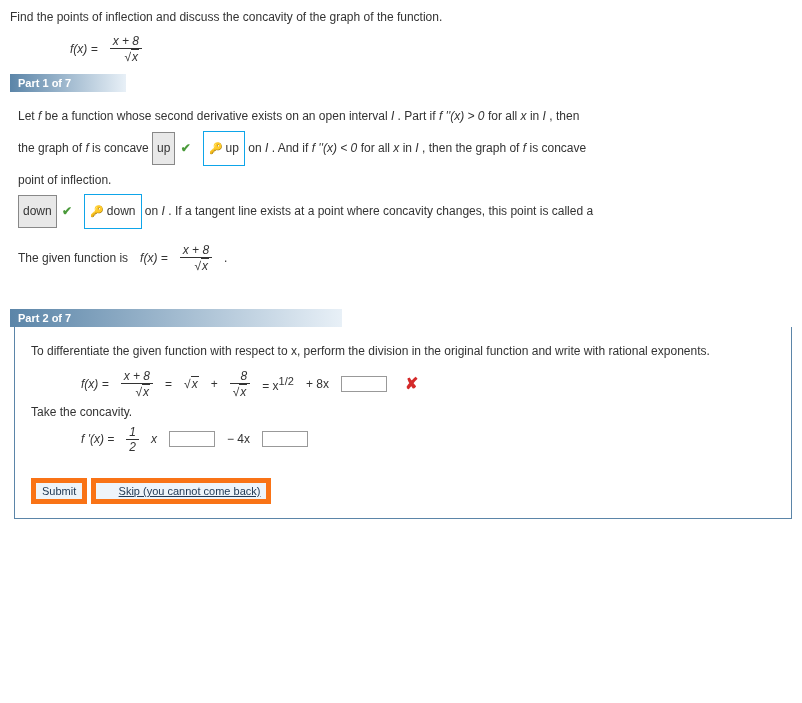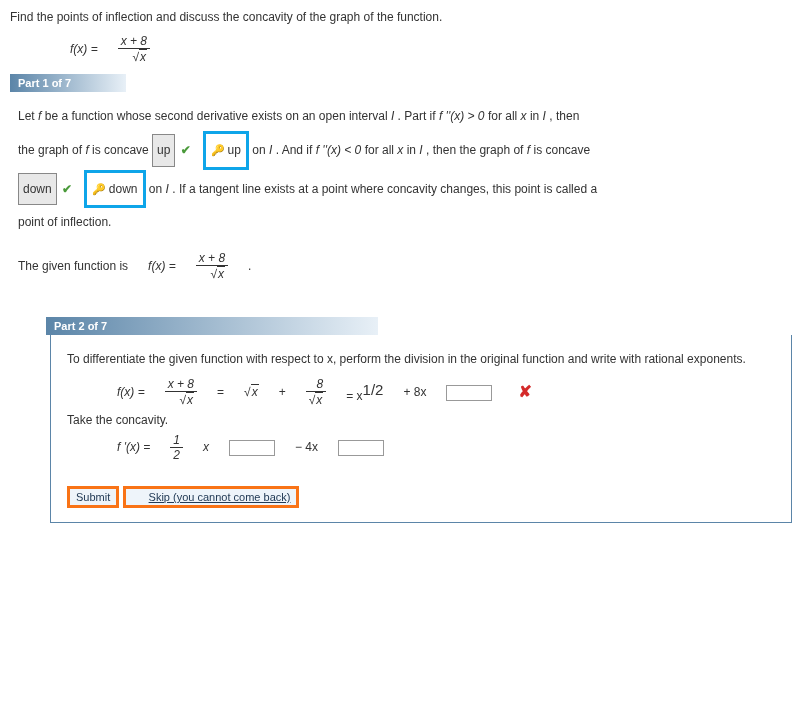--- a/index.html
+++ b/index.html
@@ -66,21 +66,21 @@
   }
   .check {
     color: #4a9a3a;
     font-weight: bold;
     display: inline-block;
     margin: 0 2px;
     vertical-align: middle;
   }
   .key-ans {
     display: inline-block;
-    border: 3px solid #0ea5e9;
+    border: 1px solid #0ea5e9;
     padding: 2px 5px;
     font-size: 12px;
     vertical-align: middle;
   }
   .key-icon {
     display: inline-block;
     color: #d4a017;
     margin-right: 3px;
     font-size: 11px;
   }
@@ -95,36 +95,36 @@
   .input-box-sm {
     display: inline-block;
     border: 1px solid #999;
     background: #fff;
     width: 44px;
     height: 14px;
     vertical-align: middle;
   }
   .btn {
     display: inline-block;
-    border: 3px solid #f97316;
+    border: 5px solid #f97316;
     background: #eef4fa;
     color: #223a55;
     font-size: 11px;
     padding: 2px 6px;
     cursor: pointer;
   }
   .btn.skip { text-decoration: underline; padding-left: 23px; }
   .line { line-height: 2.4; }
   .eq-row {
     display: flex;
     align-items: center;
-    gap: 20px;
+    gap: 12px;
     margin: 6px 0 6px 50px;
   }
-  sup { font-size: 15px; }
+  sup { font-size: 11px; }
 </style>
 </head>
 <body>
 
 <div style="margin-bottom:10px;">
   <div>Find the points of inflection and discuss the concavity of the graph of the function.</div>
   <div class="eq-row" style="margin-left:60px;margin-top:10px;">
     <span class="italic">f(x) = </span>
     <span class="frac">
       <span class="num">x + 8</span>
@@ -153,43 +153,43 @@
     <span class="key-ans"><span class="key-icon">🔑</span><span>up</span></span>
     <span> on </span><span class="italic">I</span>
     <span>. And if  </span>
     <span class="italic">f ''(x) &lt; 0</span>
     <span>  for all </span><span class="italic">x</span>
     <span> in </span><span class="italic">I</span>
     <span>, then the graph of </span><span class="italic">f</span>
     <span> is concave</span>
   </div>
   <div class="line">
+    <span>point of inflection.</span>
+  </div>
+  <div class="line">
     <span class="ans-box">down</span>
     <span class="check">✔</span>&nbsp;&nbsp;
     <span class="key-ans"><span class="key-icon">🔑</span><span>down</span></span>
     <span> on </span><span class="italic">I</span>
     <span>. If a tangent line exists at a point where concavity changes, this point is called a</span>
   </div>
-  <div class="line">
-    <span>point of inflection.</span>
-  </div>
 
   <div class="eq-row" style="margin-left:0; margin-top:14px;">
     <span>The given function is  </span>
     <span class="italic">f(x) = </span>
     <span class="frac">
       <span class="num">x + 8</span>
       <span class="den"><span class="sqrt"><span class="rad">x</span></span></span>
     </span>
     <span>.</span>
   </div>
 
 </div>
 
-<div style="margin-top:20px;margin-left:36px;">
+<div style="margin-top:20px;">
 <div class="part-header" style="width:316px;">Part 2 of 7</div>
 <div class="part2-box">
   <div style="line-height:1.8;">To differentiate the given function with respect to x, perform the division in the original function and write with rational exponents.</div>
 
   <div class="eq-row">
     <span class="italic">f(x) = </span>
     <span class="frac">
       <span class="num">x + 8</span>
       <span class="den"><span class="sqrt"><span class="rad italic">x</span></span></span>
     </span>

